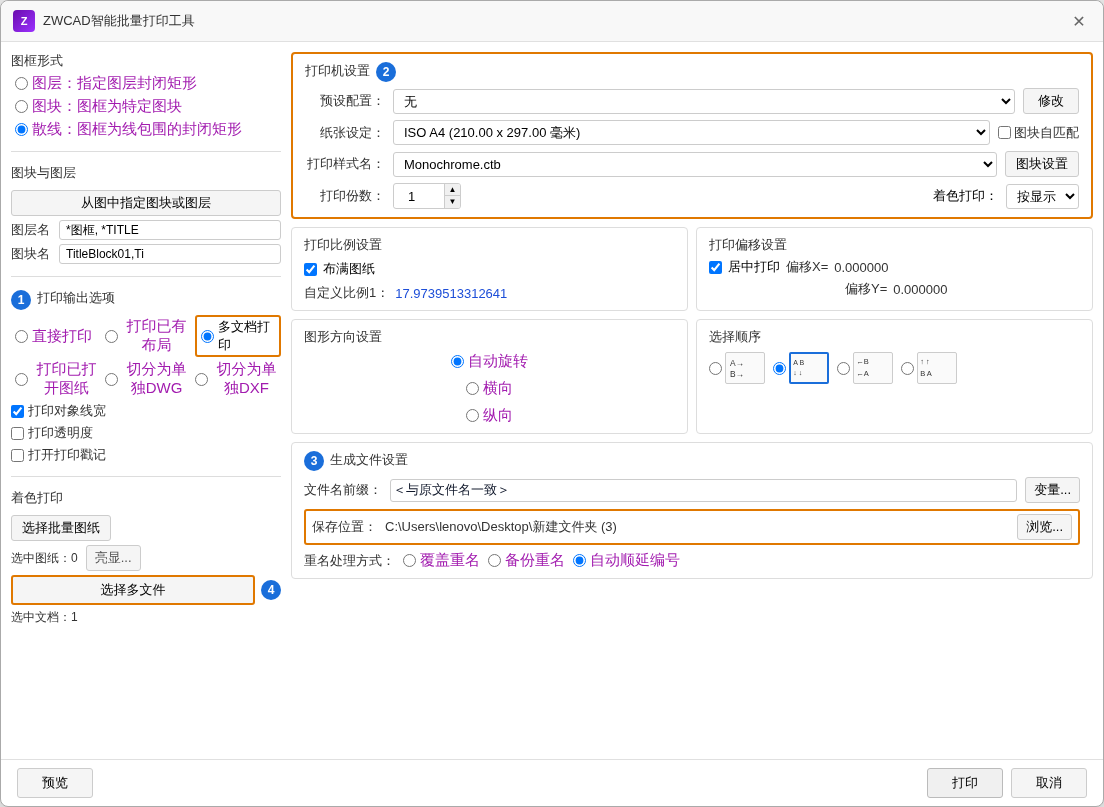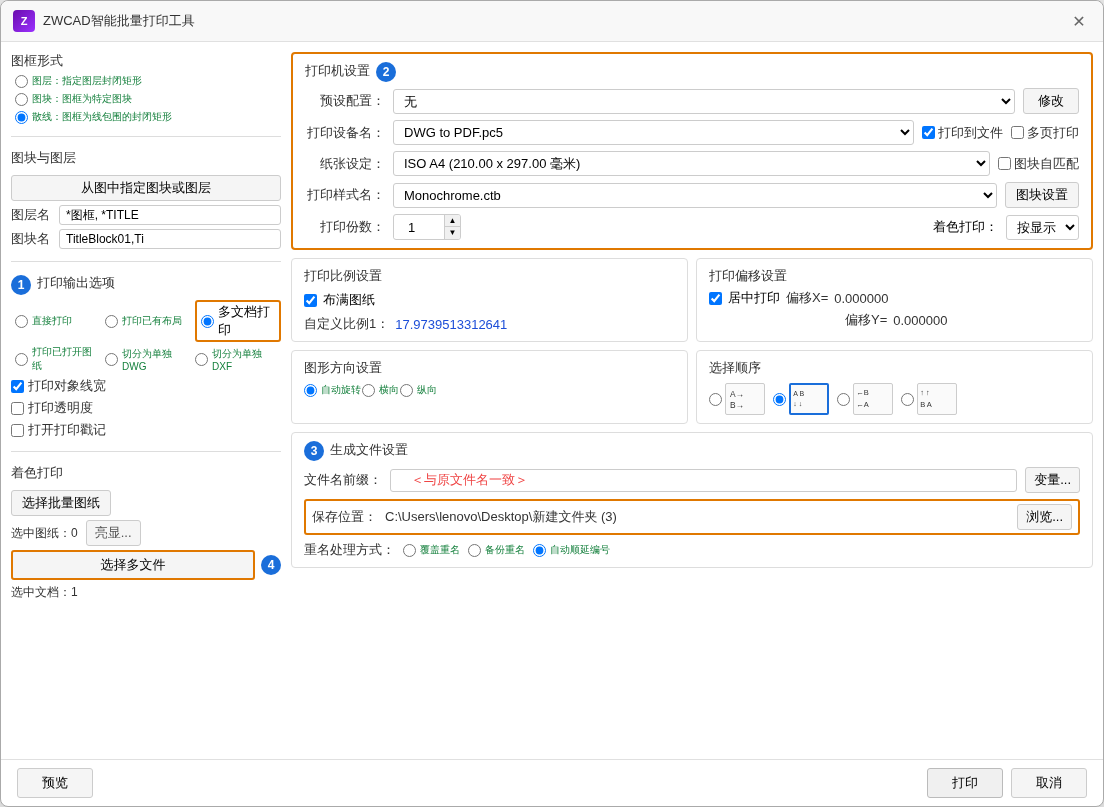--- a/index.html
+++ b/index.html
@@ -85,21 +85,21 @@
       flex-direction: column;
       gap: 4px;
       padding-left: 4px;
     }
     .radio-row {
       display: flex;
       align-items: center;
       gap: 4px;
     }
     .radio-row input[type=radio] { margin: 0; cursor: pointer; }
-    .radio-row label { font-size: 10px; color: #15803d; cursor: pointer; }
+    .radio-row label { font-size: 15px; color: #a21caf; cursor: pointer; text-align: center; }
     .section-separator {
       height: 1px;
       background: #ddd;
       margin: 4px 0;
     }
     .layer-block { display: flex; flex-direction: column; gap: 4px; }
     .from-map-btn {
       border: 1px solid #ccc;
       background: #f5f5f5;
       padding: 3px 8px;
@@ -339,22 +339,23 @@
     .dir-box, .order-box {
       border: 1px solid #ddd;
       border-radius: 4px;
       padding: 8px 12px;
     }
     .dir-box { flex: 1; }
     .order-box { flex: 1; }
     .dir-radios {
       display: flex;
       align-items: center;
-      gap: 1px;
+      gap: 8px;
       margin-top: 6px;
+      flex-direction: column;
     }
     .order-icons {
       display: flex;
       align-items: center;
       gap: 8px;
       margin-top: 6px;
     }
     .order-icon-cell {
       display: flex;
       align-items: center;
@@ -383,24 +384,24 @@
     }
     .file-prefix-row {
       display: flex;
       align-items: center;
       gap: 8px;
     }
     .file-prefix-label { font-size: 13px; color: #333; min-width: 70px; }
     .file-prefix-input {
       flex: 1;
       border: 1px solid #ccc;
-      padding: 3px 20px;
-      font-size: 13px;
-      border-radius: 3px;
-      color: #ef4444;
+      padding: 3px 2px;
+      font-size: 13px;
+      border-radius: 3px;
+      color: #0f172a;
     }
     .var-btn {
       border: 1px solid #ccc;
       background: #f5f5f5;
       padding: 3px 8px;
       font-size: 13px;
       border-radius: 3px;
       cursor: pointer;
     }
     .save-path-row {
@@ -571,34 +572,20 @@
         <div style="display:flex;align-items:center;gap:6px;">
           <span class="box-section-title">打印机设置</span>
           <div class="badge-circle">2</div>
         </div>
         <div class="form-row">
           <span class="form-label">预设配置：</span>
           <select class="form-select">
             <option>无</option>
           </select>
           <button class="modify-btn">修改</button>
-        </div>
-        <div class="form-row">
-          <span class="form-label">打印设备名：</span>
-          <select class="form-select">
-            <option>DWG to PDF.pc5</option>
-          </select>
-          <div class="checkbox-inline">
-            <input type="checkbox" id="ptf" checked="" style="">
-            <label for="ptf">打印到文件</label>
-          </div>
-          <div class="checkbox-inline">
-            <input type="checkbox" id="mpp" style="">
-            <label for="mpp">多页打印</label>
-          </div>
         </div>
         <div class="form-row">
           <span class="form-label">纸张设定：</span>
           <select class="form-select">
             <option>ISO A4 (210.00 x 297.00 毫米)</option>
           </select>
           <div class="checkbox-inline">
             <input type="checkbox" id="bam" style="">
             <label for="bam">图块自匹配</label>
           </div>

